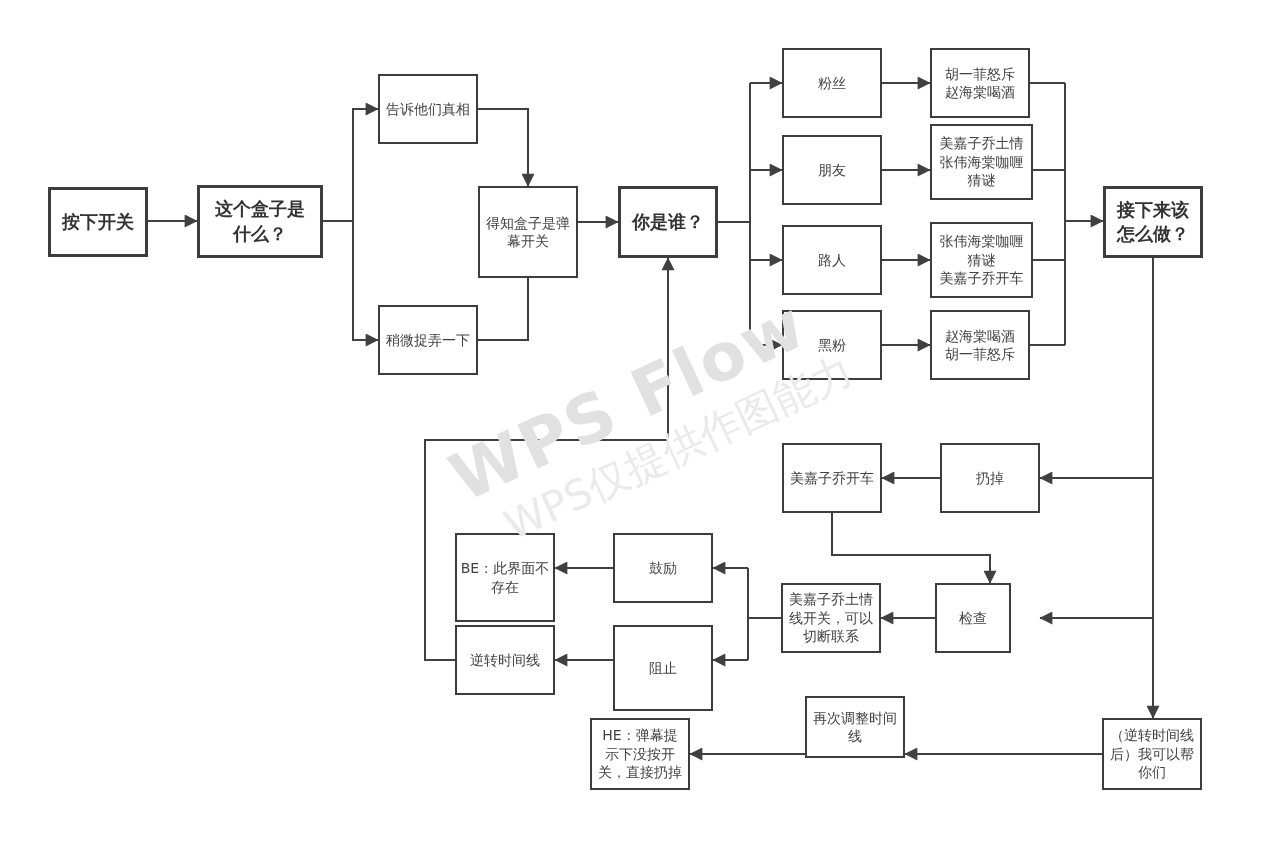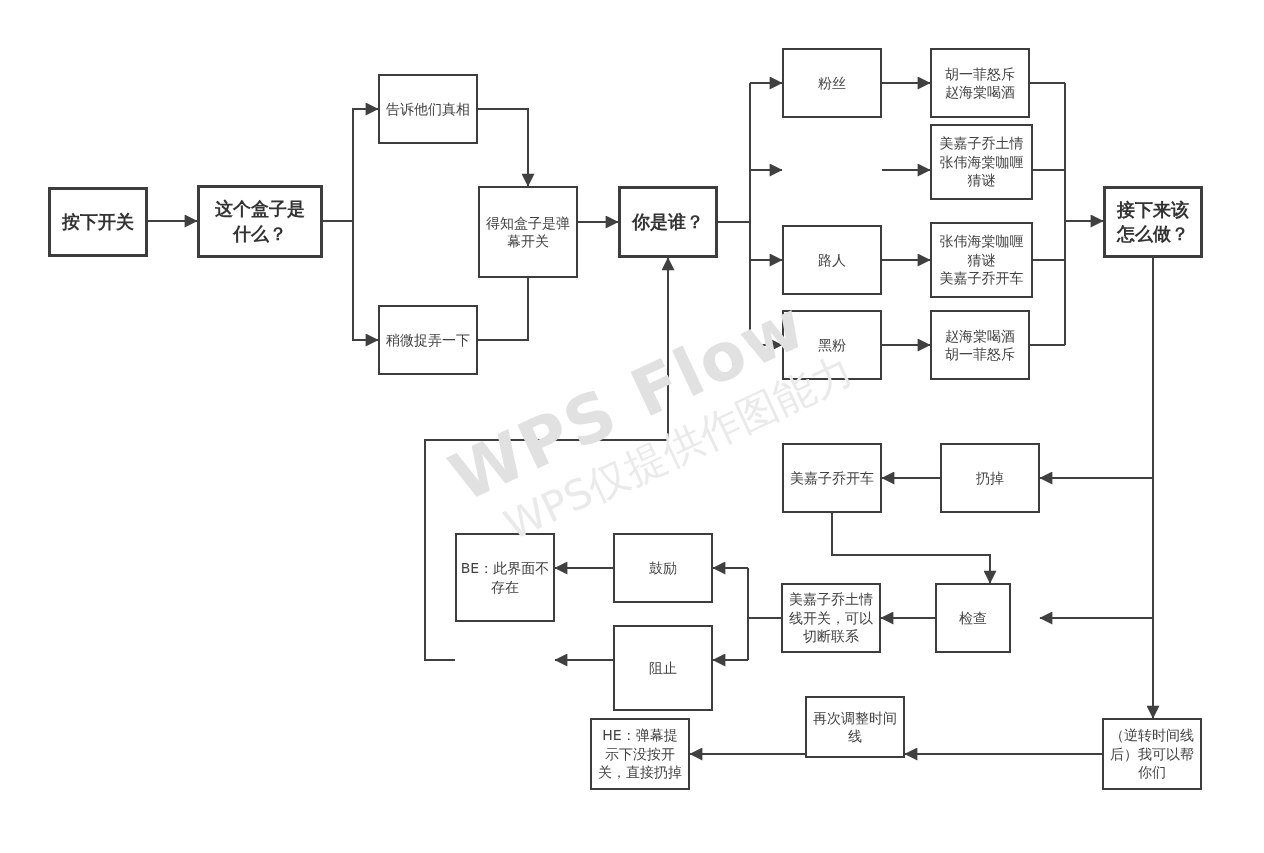--- a/index.html
+++ b/index.html
@@ -77,20 +77,21 @@
 什么？</div>
   <div class="node" style="left:378px;top:74px;width:100px;height:70px">告诉他们真相</div>
   <div class="node" style="left:378px;top:305px;width:100px;height:70px">稍微捉弄一下</div>
   <div class="node" style="left:478px;top:186px;width:100px;height:92px">得知盒子是弹
 幕开关</div>
   <div class="node bold" style="left:618px;top:186px;width:100px;height:72px">你是谁？</div>
 
   <div class="node" style="left:782px;top:48px;width:100px;height:70px">粉丝</div>
   <div class="node" style="left:930px;top:48px;width:100px;height:70px">胡一菲怒斥
 赵海棠喝酒</div>
+  <div class="node" style="left:782px;top:135px;width:100px;height:70px">朋友</div>
   <div class="node" style="left:930px;top:124px;width:103px;height:76px">美嘉子乔土情
 张伟海棠咖喱
 猜谜</div>
   <div class="node" style="left:782px;top:225px;width:100px;height:70px">路人</div>
   <div class="node" style="left:930px;top:222px;width:103px;height:76px">张伟海棠咖喱
 猜谜
 美嘉子乔开车</div>
   <div class="node" style="left:782px;top:310px;width:100px;height:70px">黑粉</div>
   <div class="node" style="left:930px;top:310px;width:100px;height:70px">赵海棠喝酒
 胡一菲怒斥</div>
@@ -101,20 +102,21 @@
   <div class="node" style="left:940px;top:443px;width:100px;height:70px">扔掉</div>
   <div class="node" style="left:782px;top:443px;width:100px;height:70px">美嘉子乔开车</div>
   <div class="node" style="left:935px;top:583px;width:76px;height:70px">检查</div>
   <div class="node" style="left:781px;top:583px;width:100px;height:70px">美嘉子乔土情
 线开关，可以
 切断联系</div>
   <div class="node" style="left:613px;top:533px;width:100px;height:70px">鼓励</div>
   <div class="node" style="left:455px;top:533px;width:100px;height:89px">BE：此界面不
 存在</div>
   <div class="node" style="left:613px;top:625px;width:100px;height:86px">阻止</div>
+  <div class="node" style="left:455px;top:625px;width:100px;height:70px">逆转时间线</div>
 
   <div class="node" style="left:590px;top:718px;width:100px;height:72px">HE：弹幕提
 示下没按开
 关，直接扔掉</div>
   <div class="node" style="left:805px;top:696px;width:100px;height:62px">再次调整时间
 线</div>
   <div class="node" style="left:1102px;top:718px;width:100px;height:72px">（逆转时间线
 后）我可以帮
 你们</div>
 

